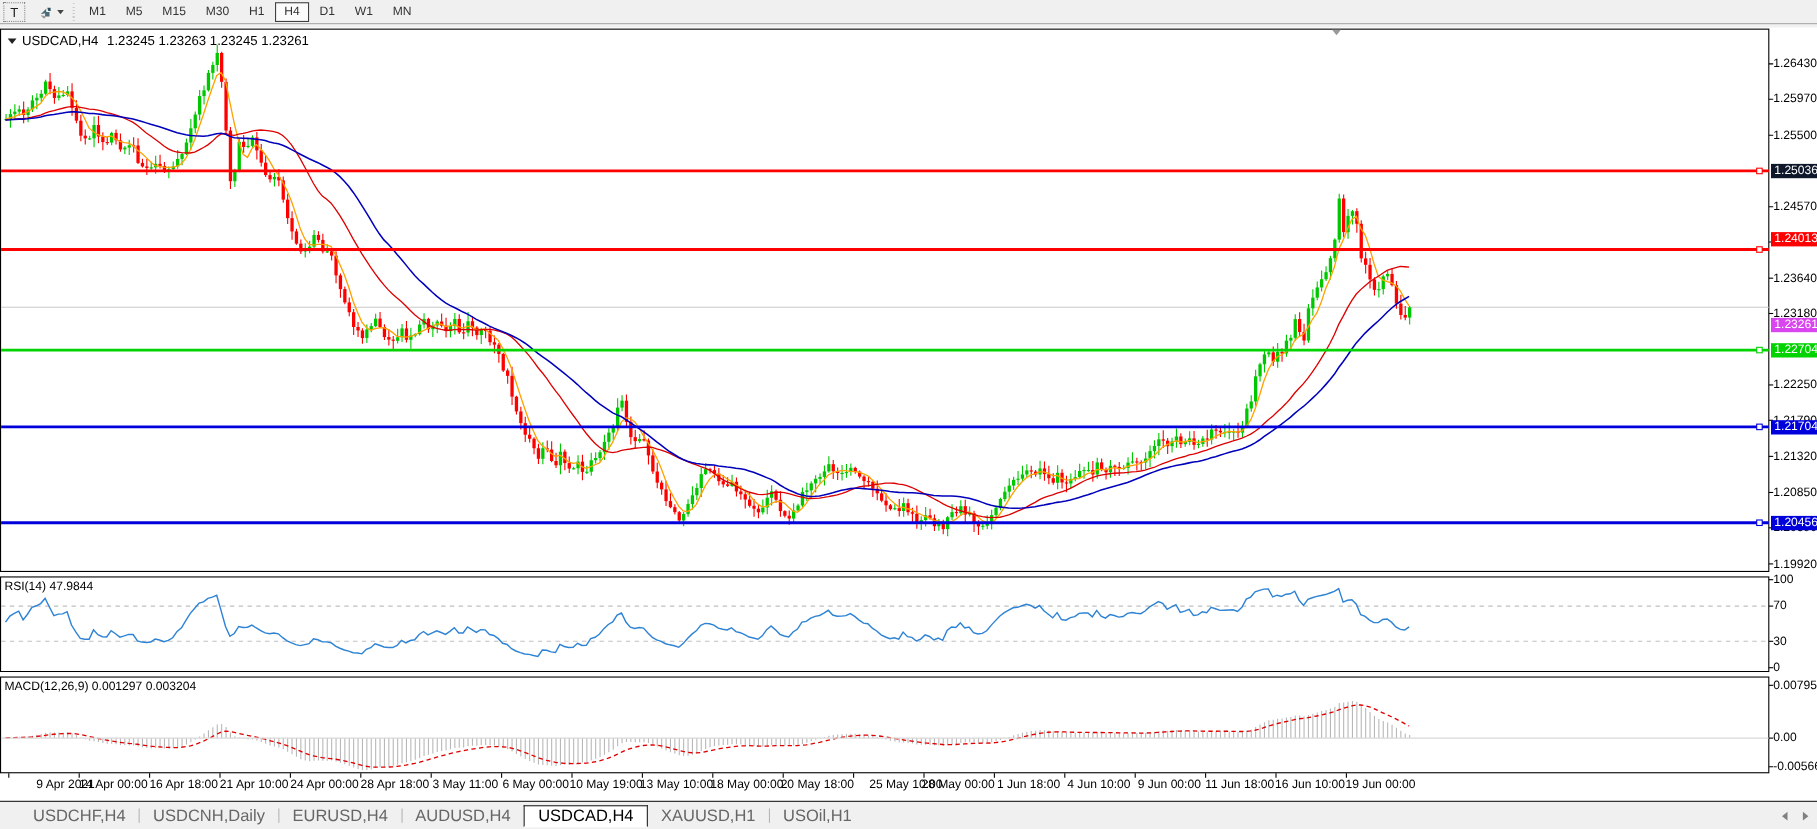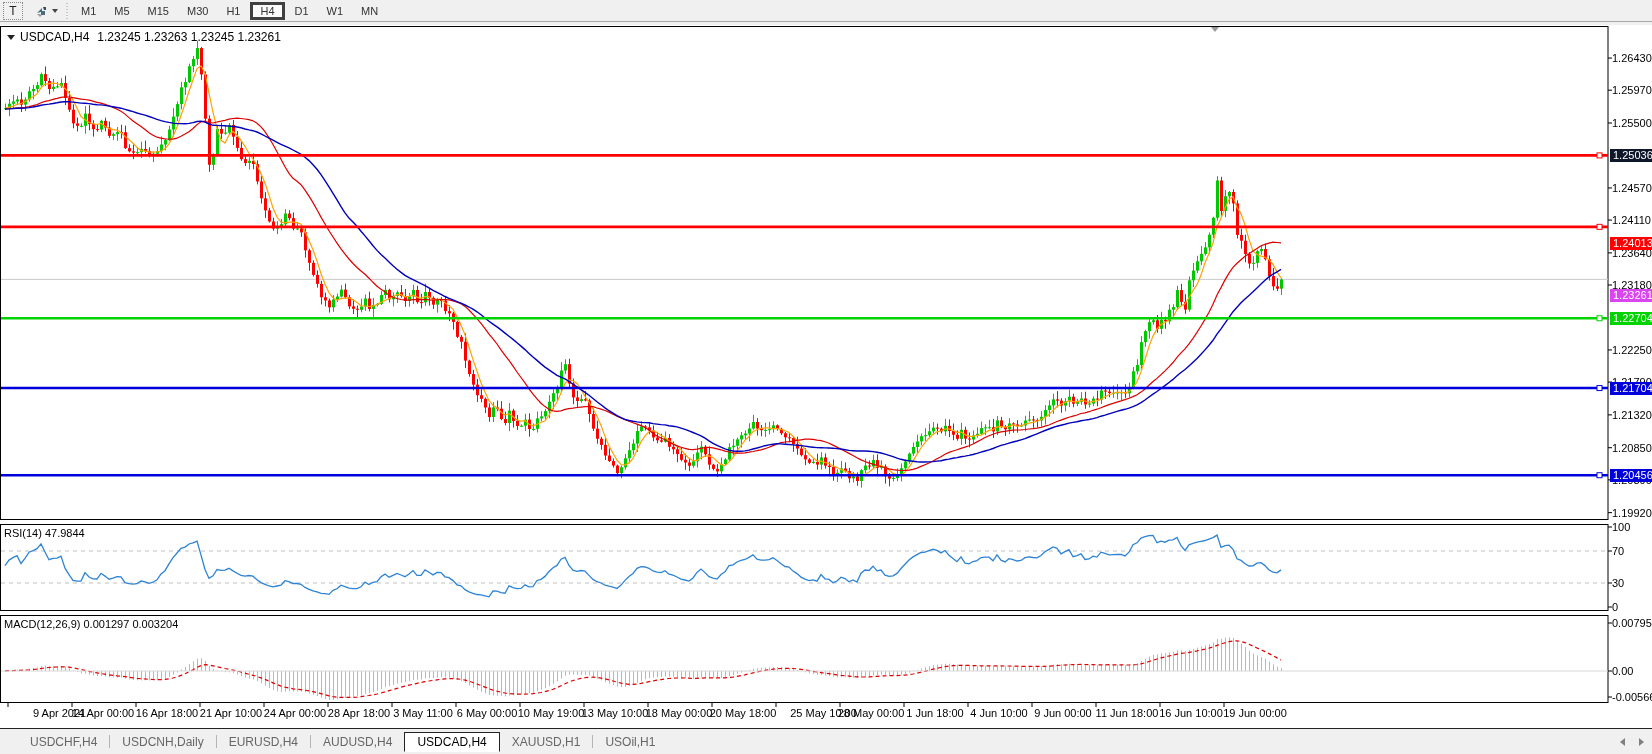--- a/index.html
+++ b/index.html
@@ -5,21 +5,21 @@
   * { box-sizing: border-box; margin: 0; padding: 0; }
   html,body { width:1652px; height:754px; overflow:hidden;
     font-family:"Liberation Sans", sans-serif; background:#f0f0f0; }
   #screen { position:relative; width:1652px; height:754px; background:#f0f0f0; }
 
   
   #toolbar { position:absolute; left:0; top:0; width:1652px; height:22px;
     background:#f0f0f0; border-bottom:1px solid #a8a8a8; display:flex; align-items:center; }
   .tb-btn { height:18px; margin:0 1px; padding:0 7px; font-size:11px; color:#333;
     display:flex; align-items:center; justify-content:center; border:1px solid transparent; cursor:default; }
-  .tb-btn.active { background:#fbfbfb; border:3px solid #404040; }
+  .tb-btn.active { background:#fbfbfb; border:1px solid #404040; }
   .tb-sep { width:5px; height:16px; margin:0 3px;
     background:repeating-linear-gradient(to bottom,#c8c8c8 0 1px,transparent 1px 3px);
     background-size:2px 100%; background-repeat:no-repeat; background-position:center; }
   .t-tool { width:20px; height:18px; margin-left:3px; border:1px dotted #8a8a8a;
     font-size:12px; color:#222; display:flex; align-items:center; justify-content:center; }
   .arrows-tool { display:flex; align-items:center; margin-left:8px; height:18px; padding:0 3px; }
   .caret-down { width:0; height:0; border-left:3px solid transparent; border-right:3px solid transparent;
     border-top:4px solid #444; margin-left:4px; }
 
   
@@ -42,21 +42,21 @@
 
   #date-axis { position:absolute; left:0; top:678px; width:1608px; height:22px;margin-left:31px; }
   .date-label { position:absolute; top:4px; font-size:11px; color:#000; white-space:nowrap; }
 
   #shift-marker { position:absolute; left:1211px; top:2px; width:0; height:0;
     border-left:4px solid transparent; border-right:4px solid transparent; border-top:5px solid #9a9a9a; }
 
   
   #tabbar { position:absolute; left:0; top:728px; width:1652px; height:26px; background:#f0f0f0;
     border-top:1px solid #222; display:flex; align-items:center; padding-left:18px; }
-  .tab { height:20px; padding:0 12px; font-size:12px; color:#666; display:flex; align-items:center; cursor:default; }
+  .tab { height:20px; padding:0 12px; font-size:15px; color:#666; display:flex; align-items:center; cursor:default; }
   .tab.active { background:#fff; color:#000; border:1px solid #222; border-bottom:1px solid #fff; font-weight:normal; }
   .tab-sep { width:1px; height:13px; background:#b5b5b5; }
   #tab-scroll { position:absolute; right:8px; top:9px; display:flex; gap:14px; }
   .arr-left  { width:0; height:0; border-top:4px solid transparent; border-bottom:4px solid transparent;
     border-right:5px solid #808080; }
   .arr-right { width:0; height:0; border-top:4px solid transparent; border-bottom:4px solid transparent;
     border-left:5px solid #808080; }
 </style>
 </head>
 <body>
@@ -1161,21 +1161,21 @@
       <div class="price-tick-label" style="top: 189.064px;">1.24110</div>
       <div class="price-tick-label" style="top: 221.884px;">1.23640</div>
       <div class="price-tick-label" style="top: 254.006px;">1.23180</div>
       <div class="price-tick-label" style="top: 318.947px;">1.22250</div>
       <div class="price-tick-label" style="top: 351.069px;">1.21790</div>
       <div class="price-tick-label" style="top: 383.889px;">1.21320</div>
       <div class="price-tick-label" style="top: 416.709px;">1.20850</div>
       <div class="price-tick-label" style="top: 448.831px;">1.20390</div>
       <div class="price-tick-label" style="top: 481.651px;">1.19920</div>
       <div class="price-flag" style="top: 123.901px; background: #0f172a;">1.25036</div>
-      <div class="price-flag" style="top: 212px; background: rgb(255, 0, 0);">1.24013</div>
+      <div class="price-flag" style="top: 186px; background: rgb(255, 0, 0);">1.24013</div>
       <div class="price-flag" style="top: 286.745px; background: rgb(0, 211, 0);">1.22704</div>
       <div class="price-flag" style="top: 356.575px; background: rgb(0, 0, 220);">1.21704</div>
       <div class="price-flag" style="top: 443.723px; background: rgb(0, 0, 220);">1.20456</div>
       <div class="price-flag" style="top: 264px; background: #d946ef; color: rgb(255, 255, 255);">1.23261</div>
       <div class="sub-tick-label" style="top: 496px;">100</div>
       <div class="sub-tick-label" style="top: 520px;">70</div>
       <div class="sub-tick-label" style="top: 552px;">30</div>
       <div class="sub-tick-label" style="top: 576px;">0</div>
       <div class="sub-tick-label" style="top: 592px;">0.007959</div>
       <div class="sub-tick-label" style="top: 640px;">0.00</div>

